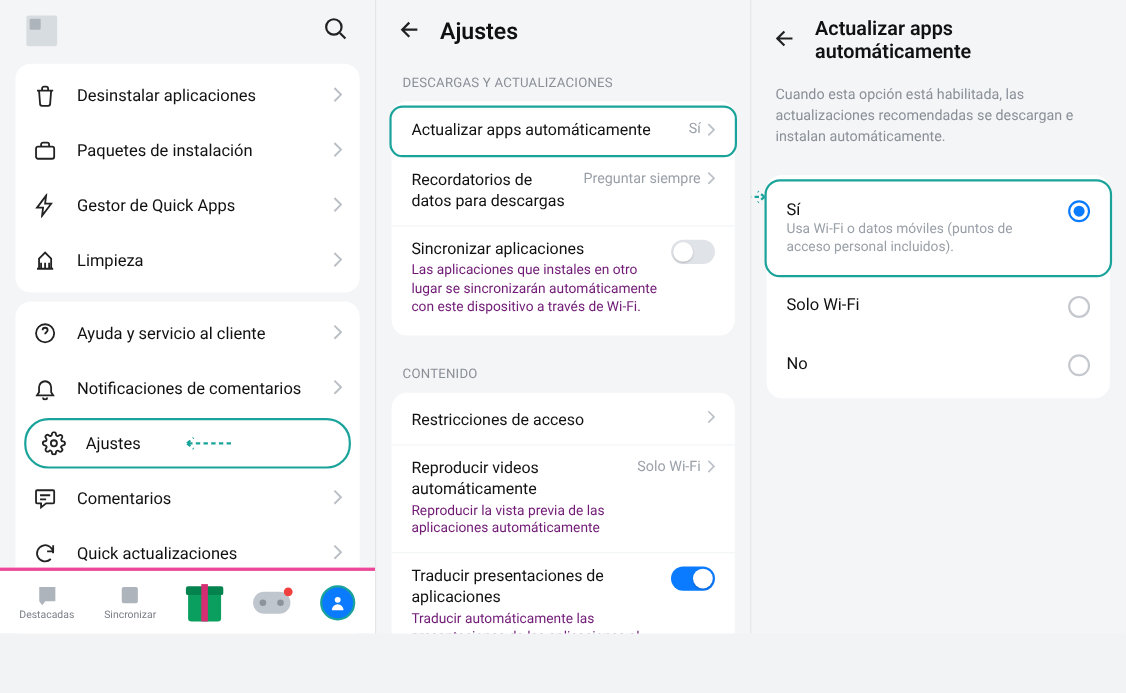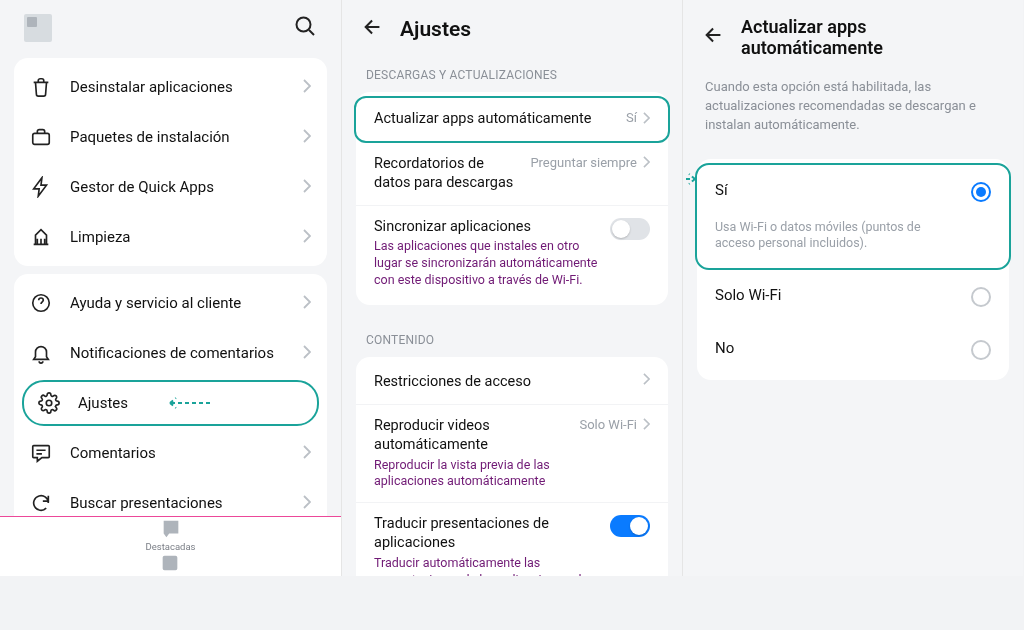--- a/index.html
+++ b/index.html
@@ -54,22 +54,21 @@
     font-size:12px;
   }
   .arrow-in svg{height:12px;}
 
   
   .bottombar{
     position:absolute;bottom:0;left:0;right:0;
     height:60px;background:#fff;
     display:flex;align-items:center;justify-content:space-around;
     padding:0 4px;
-    border-top:1px solid #ec4899;
-    flex-direction:column;
+    border-top:3px solid #ec4899;
   }
   .tab{display:flex;flex-direction:column;align-items:center;gap:2px;font-size:9.5px;color:#7a7e86;}
   .tab svg{width:22px;height:22px;}
   .gift{width:34px;height:34px;position:relative;}
   .gift .box{position:absolute;inset:6px 2px 0 2px;background:#0b9f5f;border-radius:3px;}
   .gift .lid{position:absolute;top:2px;left:0;right:0;height:8px;background:#05834e;border-radius:2px;}
   .gift .rib{position:absolute;top:0;left:50%;width:6px;bottom:0;transform:translateX(-50%);background:#d62e73;}
   .ctrl{display:flex;align-items:center;gap:2px;}
   .ctrl .body{width:34px;height:20px;background:#bfc6cd;border-radius:10px;position:relative;}
   .ctrl .body::before,.ctrl .body::after{content:'';position:absolute;width:6px;height:6px;border-radius:50%;background:#8c939b;top:7px;}
@@ -111,21 +110,21 @@
 
   
   .s3{display:flex;flex-direction:column;}
   .s3-desc{font-size:13px;color:#8a8f97;line-height:1.45;padding:14px 22px 16px;}
   .opt{
     padding:16px 18px;
     display:flex;align-items:flex-start;gap:12px;
   }
   .opt .txt{flex:1;}
   .opt .title{font-size:15px;color:#111;}
-  .opt .desc{font-size:12.5px;color:#9aa0a8;line-height:1.35;margin-top:20px;}
+  .opt .desc{font-size:12.5px;color:#9aa0a8;line-height:1.35;margin-top:2px;}
   .radio{width:20px;height:20px;border:2px solid #c5c9ce;border-radius:50%;flex-shrink:0;margin-top:1px;position:relative;}
   .radio.sel{border-color:#0a7bff;}
   .radio.sel::after{content:'';position:absolute;inset:3px;border-radius:50%;background:#0a7bff;}
   .opt.hl3{
     border:2px solid #1aa39a;border-radius:14px;
     margin:0 -2px;
   }
 
   .chevpath{stroke:#bbc0c6;fill:none;stroke-width:1.8;}
 </style>
@@ -239,21 +238,21 @@
       <span class="chev"><svg viewBox="0 0 8 14">
             <path class="chevpath" d="M1 1l6 6-6 6"></path>
           </svg></span>
     </div>
     <div class="row">
       <span class="ico">
           <svg viewBox="0 0 24 24">
             <path d="M20 12a8 8 0 10-2.34 5.66M20 4v6h-6"></path>
           </svg>
         </span>
-      <span class="label">Buscar presentaciones</span>
+      <span class="label">Quick actualizaciones</span>
       <span class="chev"><svg viewBox="0 0 8 14">
             <path class="chevpath" d="M1 1l6 6-6 6"></path>
           </svg></span>
     </div>
     <div class="row">
       <span class="ico">
           <svg viewBox="0 0 24 24">
             <circle cx="12" cy="12" r="9"></circle>
             <path d="M12 8h.01M11 12h1v5"></path>
           </svg>
@@ -269,21 +268,21 @@
     <div class="tab">
       <svg viewBox="0 0 24 24" fill="#aeb4bb">
           <path d="M4 4h16v14H4z M4 18l3 4 3-4"></path>
         </svg>
       <span>Destacadas</span>
     </div>
     <div class="tab">
       <svg viewBox="0 0 24 24" fill="#aeb4bb">
           <path d="M6 4h12a2 2 0 012 2v4H4V6a2 2 0 012-2zM4 10h16v8a2 2 0 01-2 2H6a2 2 0 01-2-2z"></path>
         </svg>
-      <span>Desinstalar</span>
+      <span>Sincronizar</span>
     </div>
     <div class="gift">
       <div class="box"></div>
         <div class="lid"></div>
         <div class="rib"></div>
     </div>
     <div class="ctrl" style="position:relative;">
       <div class="body"></div>
         <div class="dot"></div>
     </div>

